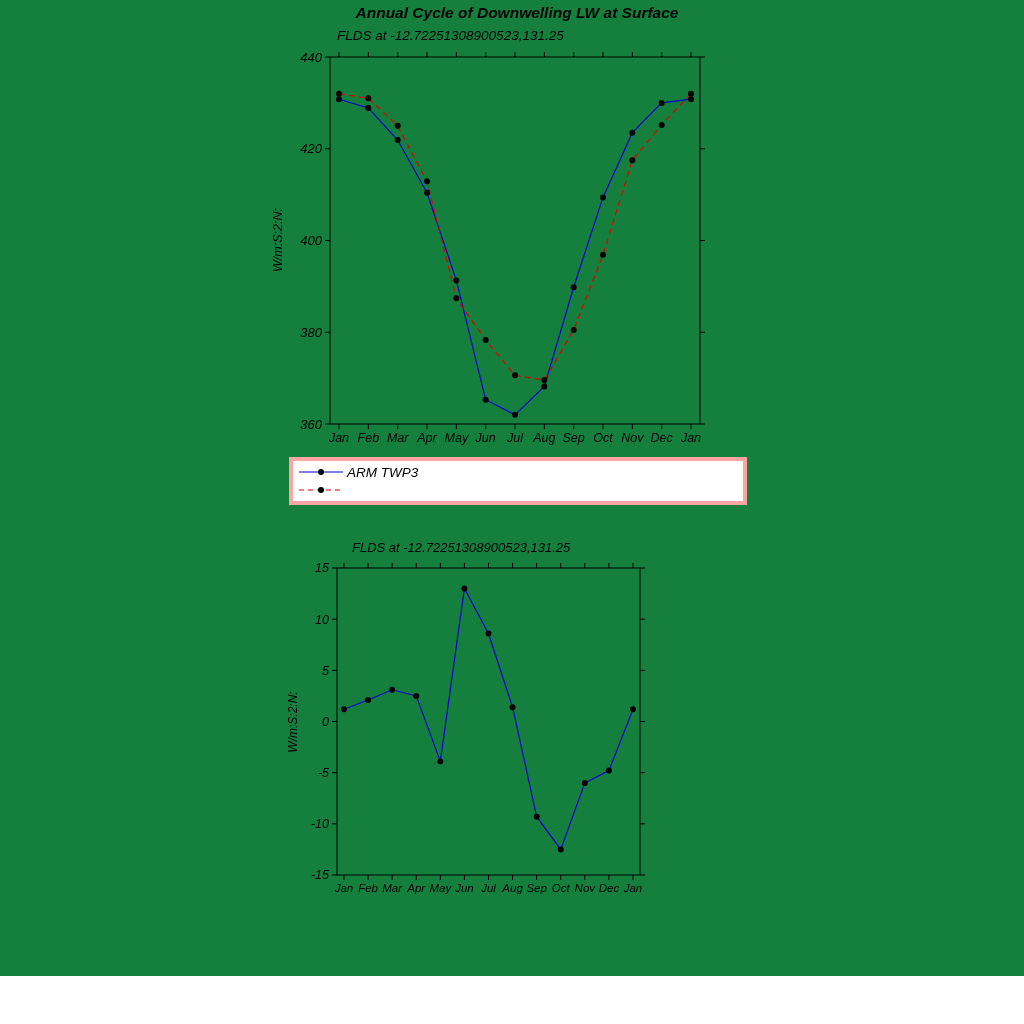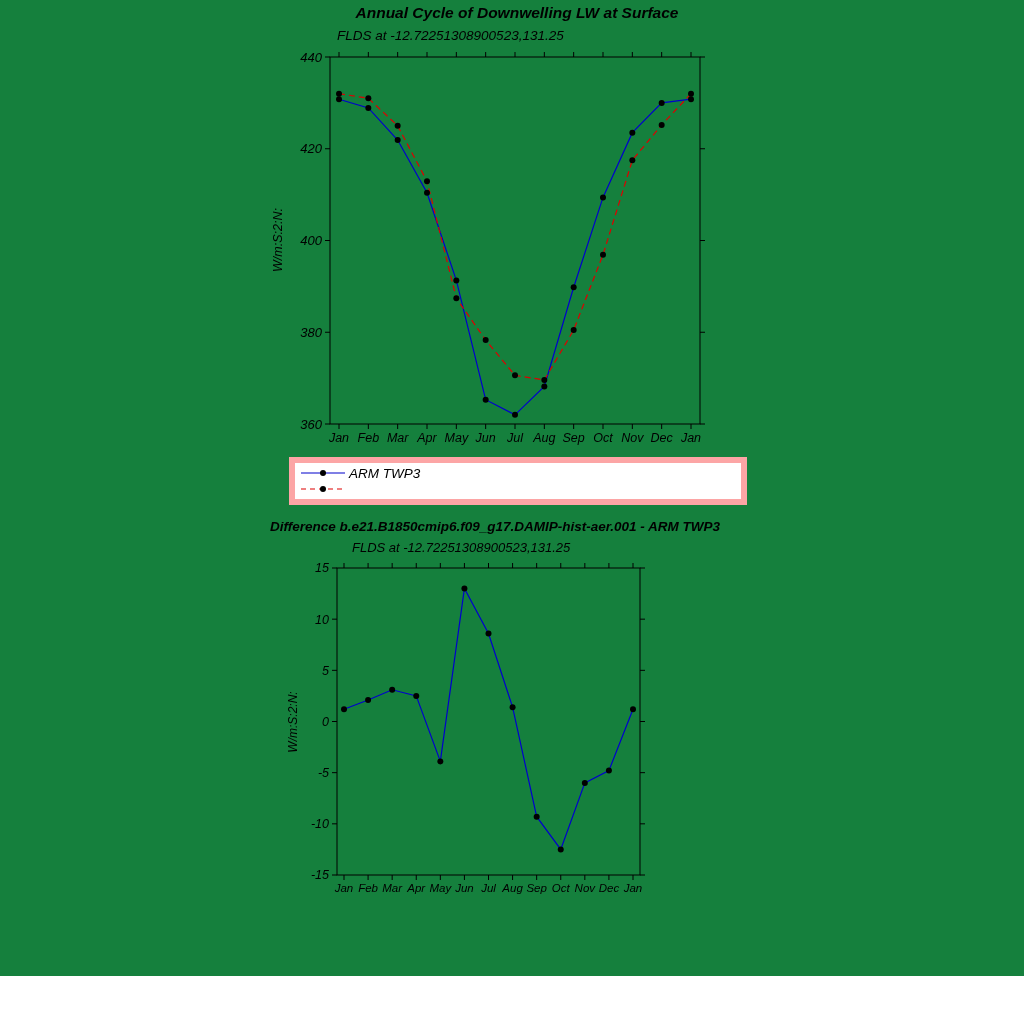--- a/index.html
+++ b/index.html
@@ -27,21 +27,21 @@
   #ylabel1 { left:278px; top:240px; }
   #ylabel2 { left:293px; top:722px; font-size:12px; }
 
   #chart1-svg { left:290px; top:45px;  width:430px; height:405px; }
   #chart2-svg { left:293px; top:558px; width:372px; height:342px; }
 
   svg text { font-family:"Liberation Sans","DejaVu Sans",sans-serif; fill:#000; }
 
   .legend {
     position:absolute; left:289px; top:457px; width:458px; height:48px;
-    border:6px solid #fca5a5; background:#fff;
+    border:4px solid #fca5a5; background:#fff;
     display:flex; flex-direction:column; justify-content:center; padding:2px 4px;
   }
   .legend-row { display:flex; align-items:center; height:22px; }
   .legend-sample { flex:0 0 48px; width:48px; height:14px; }
   .legend-label { font-size:13.5px; margin-left:2px; white-space:nowrap; }
 </style>
 </head>
 <body>
 
 <div class="page">
@@ -144,21 +144,20 @@
       <span class="legend-label">ARM TWP3</span>
     </div>
     <div class="legend-row">
       <svg class="legend-sample" viewBox="0 0 48 14">
         <line x1="2" y1="7" x2="46" y2="7" stroke="#dd0000" stroke-width="1.2" stroke-dasharray="5,4"></line>
         <circle cx="24" cy="7" r="3" fill="#000000"></circle>
       </svg>
     </div>
   </div>
 
-  <div id="title2" class="chart-title">Difference b.e21.B1850cmip6.f09_g17.DAMIP-hist-aer.001 - ARM TWP3</div>
   <div id="subtitle2" class="chart-subtitle">FLDS at -12.72251308900523,131.25</div>
   <div id="ylabel2" class="ylabel">W/m:S:2:N:</div>
   <svg id="chart2-svg" class="abs" viewBox="293 558 372 342">
       <rect x="337" y="568" width="303" height="307" fill="none" stroke="#000" stroke-width="1"></rect>
       <line x1="332" y1="875" x2="337" y2="875" stroke="#000"></line>
       <line x1="640" y1="875" x2="645" y2="875" stroke="#000"></line>
       <text x="329" y="879.375" text-anchor="end" font-size="12.5">-15</text>
       <line x1="332" y1="823.8333333333334" x2="337" y2="823.8333333333334" stroke="#000"></line>
       <line x1="640" y1="823.8333333333334" x2="645" y2="823.8333333333334" stroke="#000"></line>
       <text x="329" y="828.2083333333334" text-anchor="end" font-size="12.5">-10</text>

